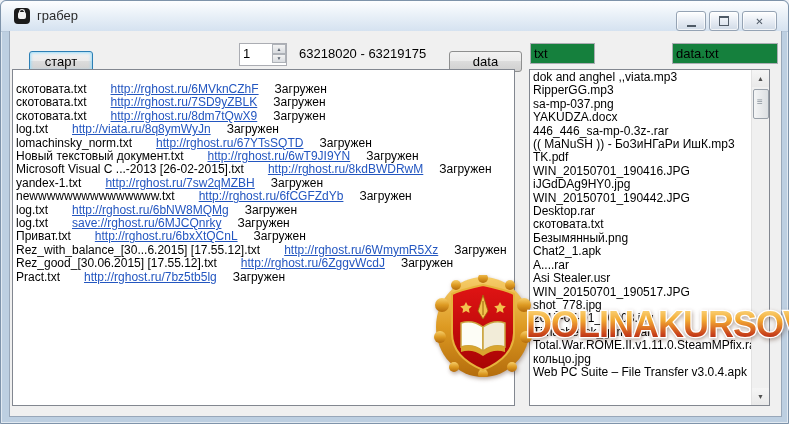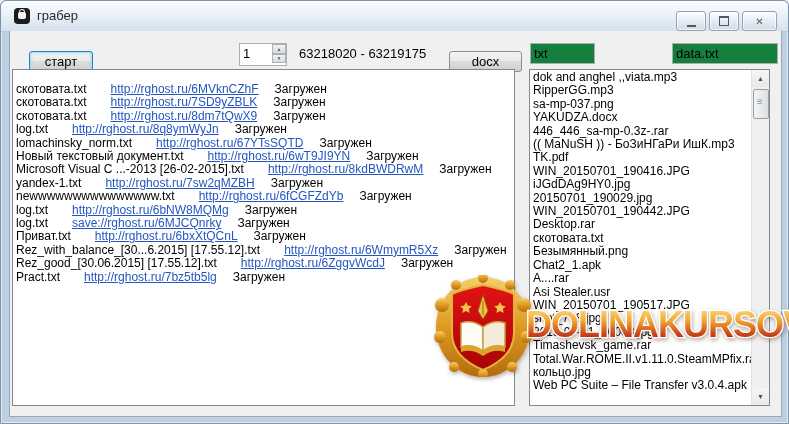--- a/index.html
+++ b/index.html
@@ -90,41 +90,41 @@
             <span>▲</span>
           </div>
         <div class="spin-btn">
             <span>▼</span>
           </div>
       </div>
     </div>
 
     <div class="tb-label lbl-range">63218020 - 63219175</div>
 
-    <button class="btn btn-save">docx</button>
+    <button class="btn btn-save">data</button>
     <input class="tb-input input-ext" value="txt" style="">
     <input class="tb-input input-file" value="data.txt" style="">
 
     <div class="panel panel-left">
       <div class="dl-rows">
 
           <div class="dl-row">
             <span class="fname">скотовата.txt</span><a>http://rghost.ru/6MVknCZhF</a><span>Загружен</span>
           </div>
 
           <div class="dl-row">
             <span class="fname">скотовата.txt</span><a>http://rghost.ru/7SD9yZBLK</a><span>Загружен</span>
           </div>
 
           <div class="dl-row">
             <span class="fname">скотовата.txt</span><a>http://rghost.ru/8dm7tQwX9</a><span>Загружен</span>
           </div>
 
           <div class="dl-row">
-            <span class="fname">log.txt</span><a>http://rghost.ru/8q8ymWyJn</a><span>Загружен</span>
+            <span class="fname">log.txt</span><a>http://viata.ru/8q8ymWyJn</a><span>Загружен</span>
           </div>
 
           <div class="dl-row">
             <span class="fname">lomachinsky_norm.txt</span><a>http://rghost.ru/67YTsSQTD</a><span>Загружен</span>
           </div>
 
           <div class="dl-row">
             <span class="fname">Новый текстовый документ.txt</span><a>http://rghost.ru/6wT9JI9YN</a><span>Загружен</span>
           </div>
 
@@ -181,21 +181,20 @@
 
 
           <div class="file-item">(( MaNuSH )) - БоЗиНГаРи ИшК.mp3</div>
 
           <div class="file-item">TK.pdf</div>
 
           <div class="file-item">WIN_20150701_190416.JPG</div>
 
           <div class="file-item">iJGdDAg9HY0.jpg</div>
 
-          <div class="file-item">20150701_190029.jpg</div>
 
           <div class="file-item">WIN_20150701_190442.JPG</div>
 
           <div class="file-item">Desktop.rar</div>
 
           <div class="file-item">скотовата.txt</div>
 
           <div class="file-item">Безымянный.png</div>
 
           <div class="file-item">Chat2_1.apk</div>

